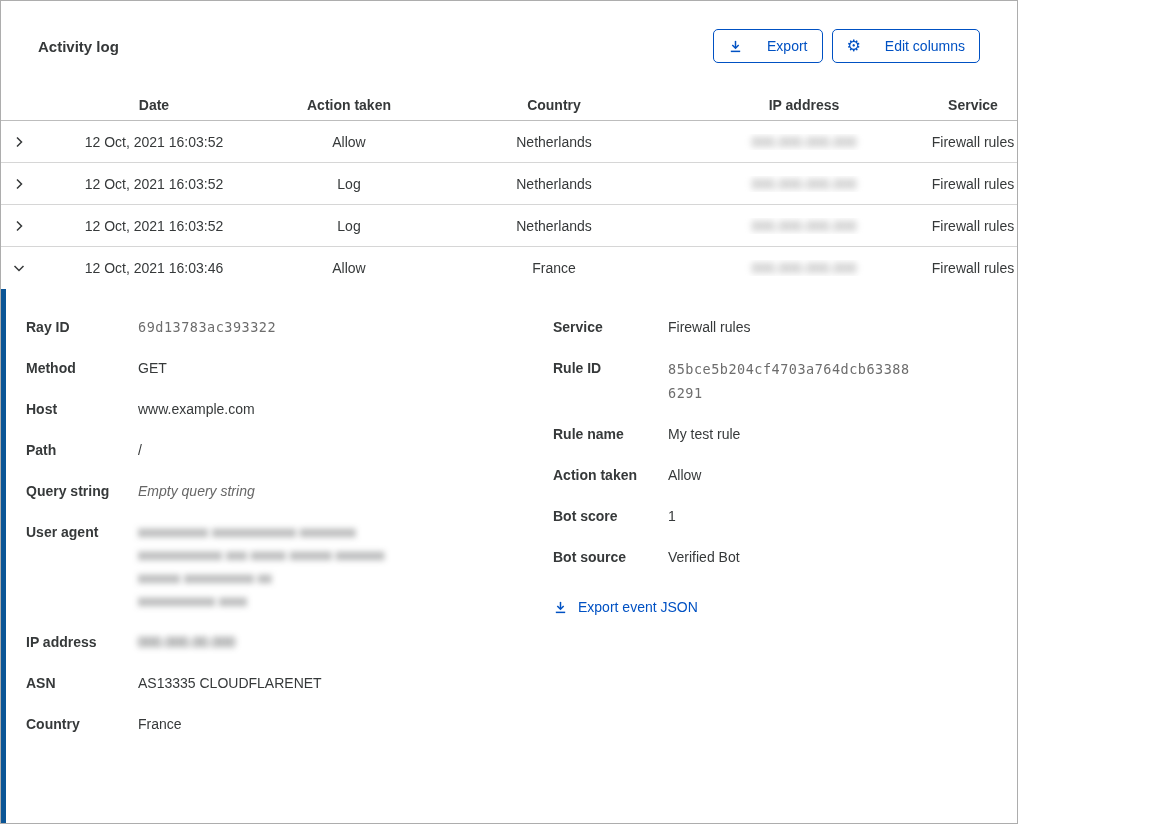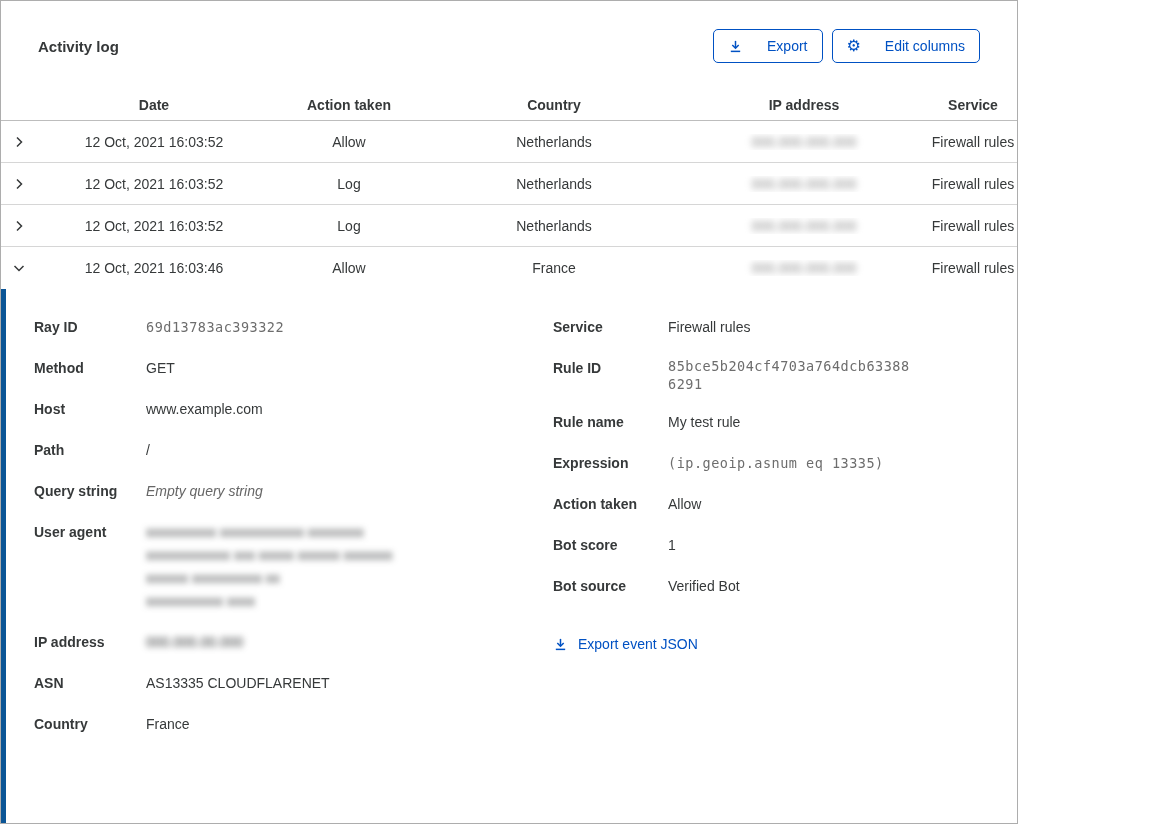--- a/index.html
+++ b/index.html
@@ -71,47 +71,47 @@
     user-select: none;
   }
   
   .detail {
     flex: 1;
     border-left: 5px solid #0b5596;
     display: flex;
     padding-top: 27px;
   }
   .dcol { font-size: 14px; }
-  .dcol.left  { width: 547px; padding-left: 28px; }
+  .dcol.left  { width: 547px; padding-left: 20px; }
   .dcol.right { flex: 1; }
   .ditem { display: flex; margin-bottom: 18px; line-height: 23px; }
   .dlabel { font-weight: 700; flex-shrink: 0; }
   .left  .dlabel { width: 112px; }
   .right .dlabel { width: 115px; }
   .dval { color: #36393a; }
   .dval.mono {
     font-family: "DejaVu Sans Mono", "Liberation Mono", monospace;
     color: #6d6d6d;
     font-size: 13.5px;
     letter-spacing: 0.5px;
   }
   .dval.mono.wrap {
     max-width: 30ch;
     word-break: break-all;
-    line-height: 18px;
+    line-height: 24px;
   }
   .dval.italic { font-style: italic; color: #666; }
   .ua-lines span { display: block; }
   .export-link {
     display: inline-flex;
     align-items: center;
     gap: 10px;
     color: #0051c3;
     font-size: 14px;
-    margin-top: 20px;
+    margin-top: 12px;
     text-decoration: none;
     cursor: pointer;
   }
 </style>
 </head>
 <body>
 
 <div class="screen">
 
   <div class="topbar">
@@ -248,24 +248,20 @@
       </div>
       <div class="ditem">
         <span class="dlabel">Rule ID</span>
         <span class="dval mono wrap">85bce5b204cf4703a764dcb633886291</span>
       </div>
       <div class="ditem">
         <span class="dlabel">Rule name</span>
         <span class="dval">My test rule</span>
       </div>
       <div class="ditem">
-        <span class="dlabel">Expression</span>
-        <span class="dval mono">(ip.geoip.asnum eq 13335)</span>
-      </div>
-      <div class="ditem">
         <span class="dlabel">Action taken</span>
         <span class="dval">Allow</span>
       </div>
       <div class="ditem">
         <span class="dlabel">Bot score</span>
         <span class="dval">1</span>
       </div>
       <div class="ditem">
         <span class="dlabel">Bot source</span>
         <span class="dval">Verified Bot</span>

